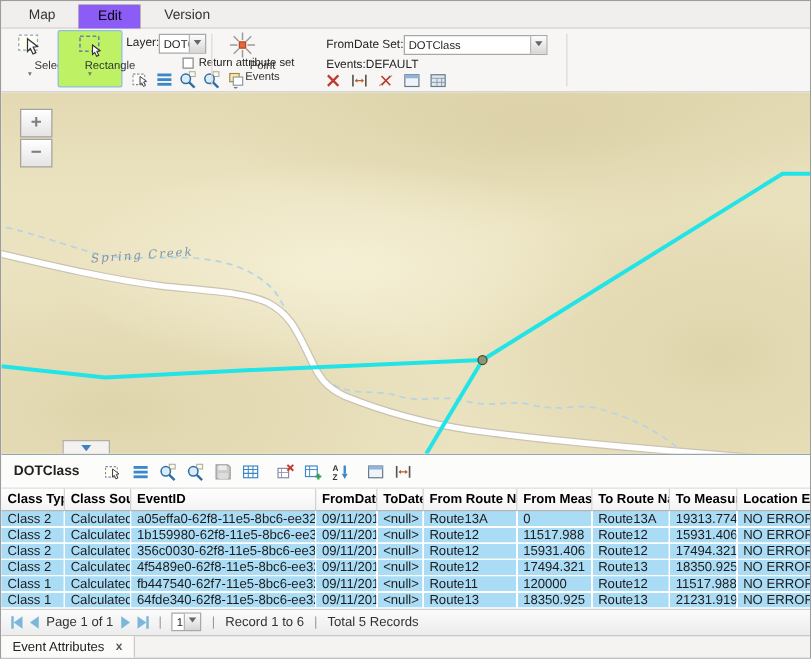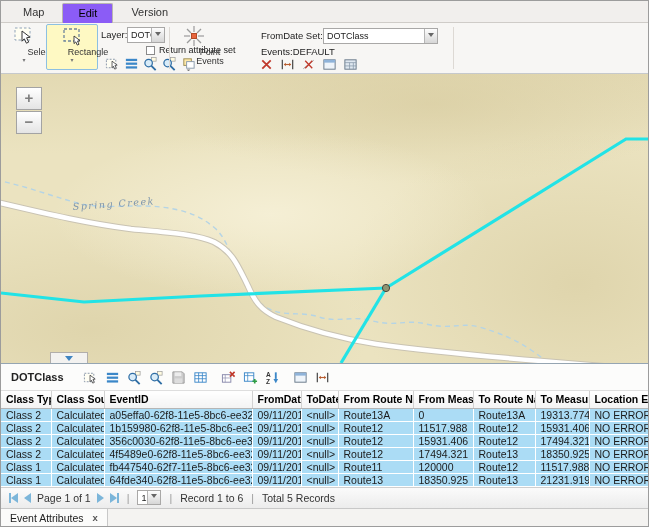--- a/index.html
+++ b/index.html
@@ -17,21 +17,21 @@
 
   
   .ribbon { position:relative; height:51px; background:#f7f6f4; border-bottom:1px solid #c6c9cc; }
   .gdiv { position:absolute; top:4px; bottom:4px; width:1px; background:#ddd9d4; }
   .group-label { position:absolute; bottom:0; font-size:8.5px; color:#9b948c; text-align:center; }
   .rbtn { position:absolute; top:1px; height:46px; display:flex; flex-direction:column;
           align-items:center; font-size:9px; color:#333; border:1px solid transparent;
           border-radius:2px; cursor:default; }
   .rbtn .lbl { margin-top:1px; text-align:center; line-height:9px;margin-left:32px; }
   .rbtn .drop { font-size:6px; color:#777; line-height:6px; }
-  .rbtn.selected { background:#fef9c3; border-color:#8cc0e2; }
+  .rbtn.selected { background:#bef264; border-color:#8cc0e2; }
   .rlabel { position:absolute; font-size:9.5px; color:#222; white-space:nowrap; }
   .combo { position:absolute; display:flex; height:16px; border:1px solid #a9a8a7; background:#fff; }
   .combo .val { flex:1; font-size:9px; color:#222; padding:2px 3px 0; overflow:hidden; white-space:nowrap; }
   .combo .arr { width:13px; background:linear-gradient(#fdfdfd,#d6d6d6); border-left:1px solid #b5b5b5;
                 display:flex; align-items:center; justify-content:center; }
   .tri-dn { width:0; height:0; border:3px solid transparent; border-top:4px solid #555; margin-top:3px; }
   .chkrow { position:absolute; display:flex; align-items:center; gap:4px; font-size:9px; color:#222; }
   .chk { width:9px; height:9px; border:1px solid #8a8a8a; background:#fff; }
   .istrip { position:absolute; display:flex; gap:4px; align-items:center; }
   .i16 { width:15px; height:15px; display:block; }

